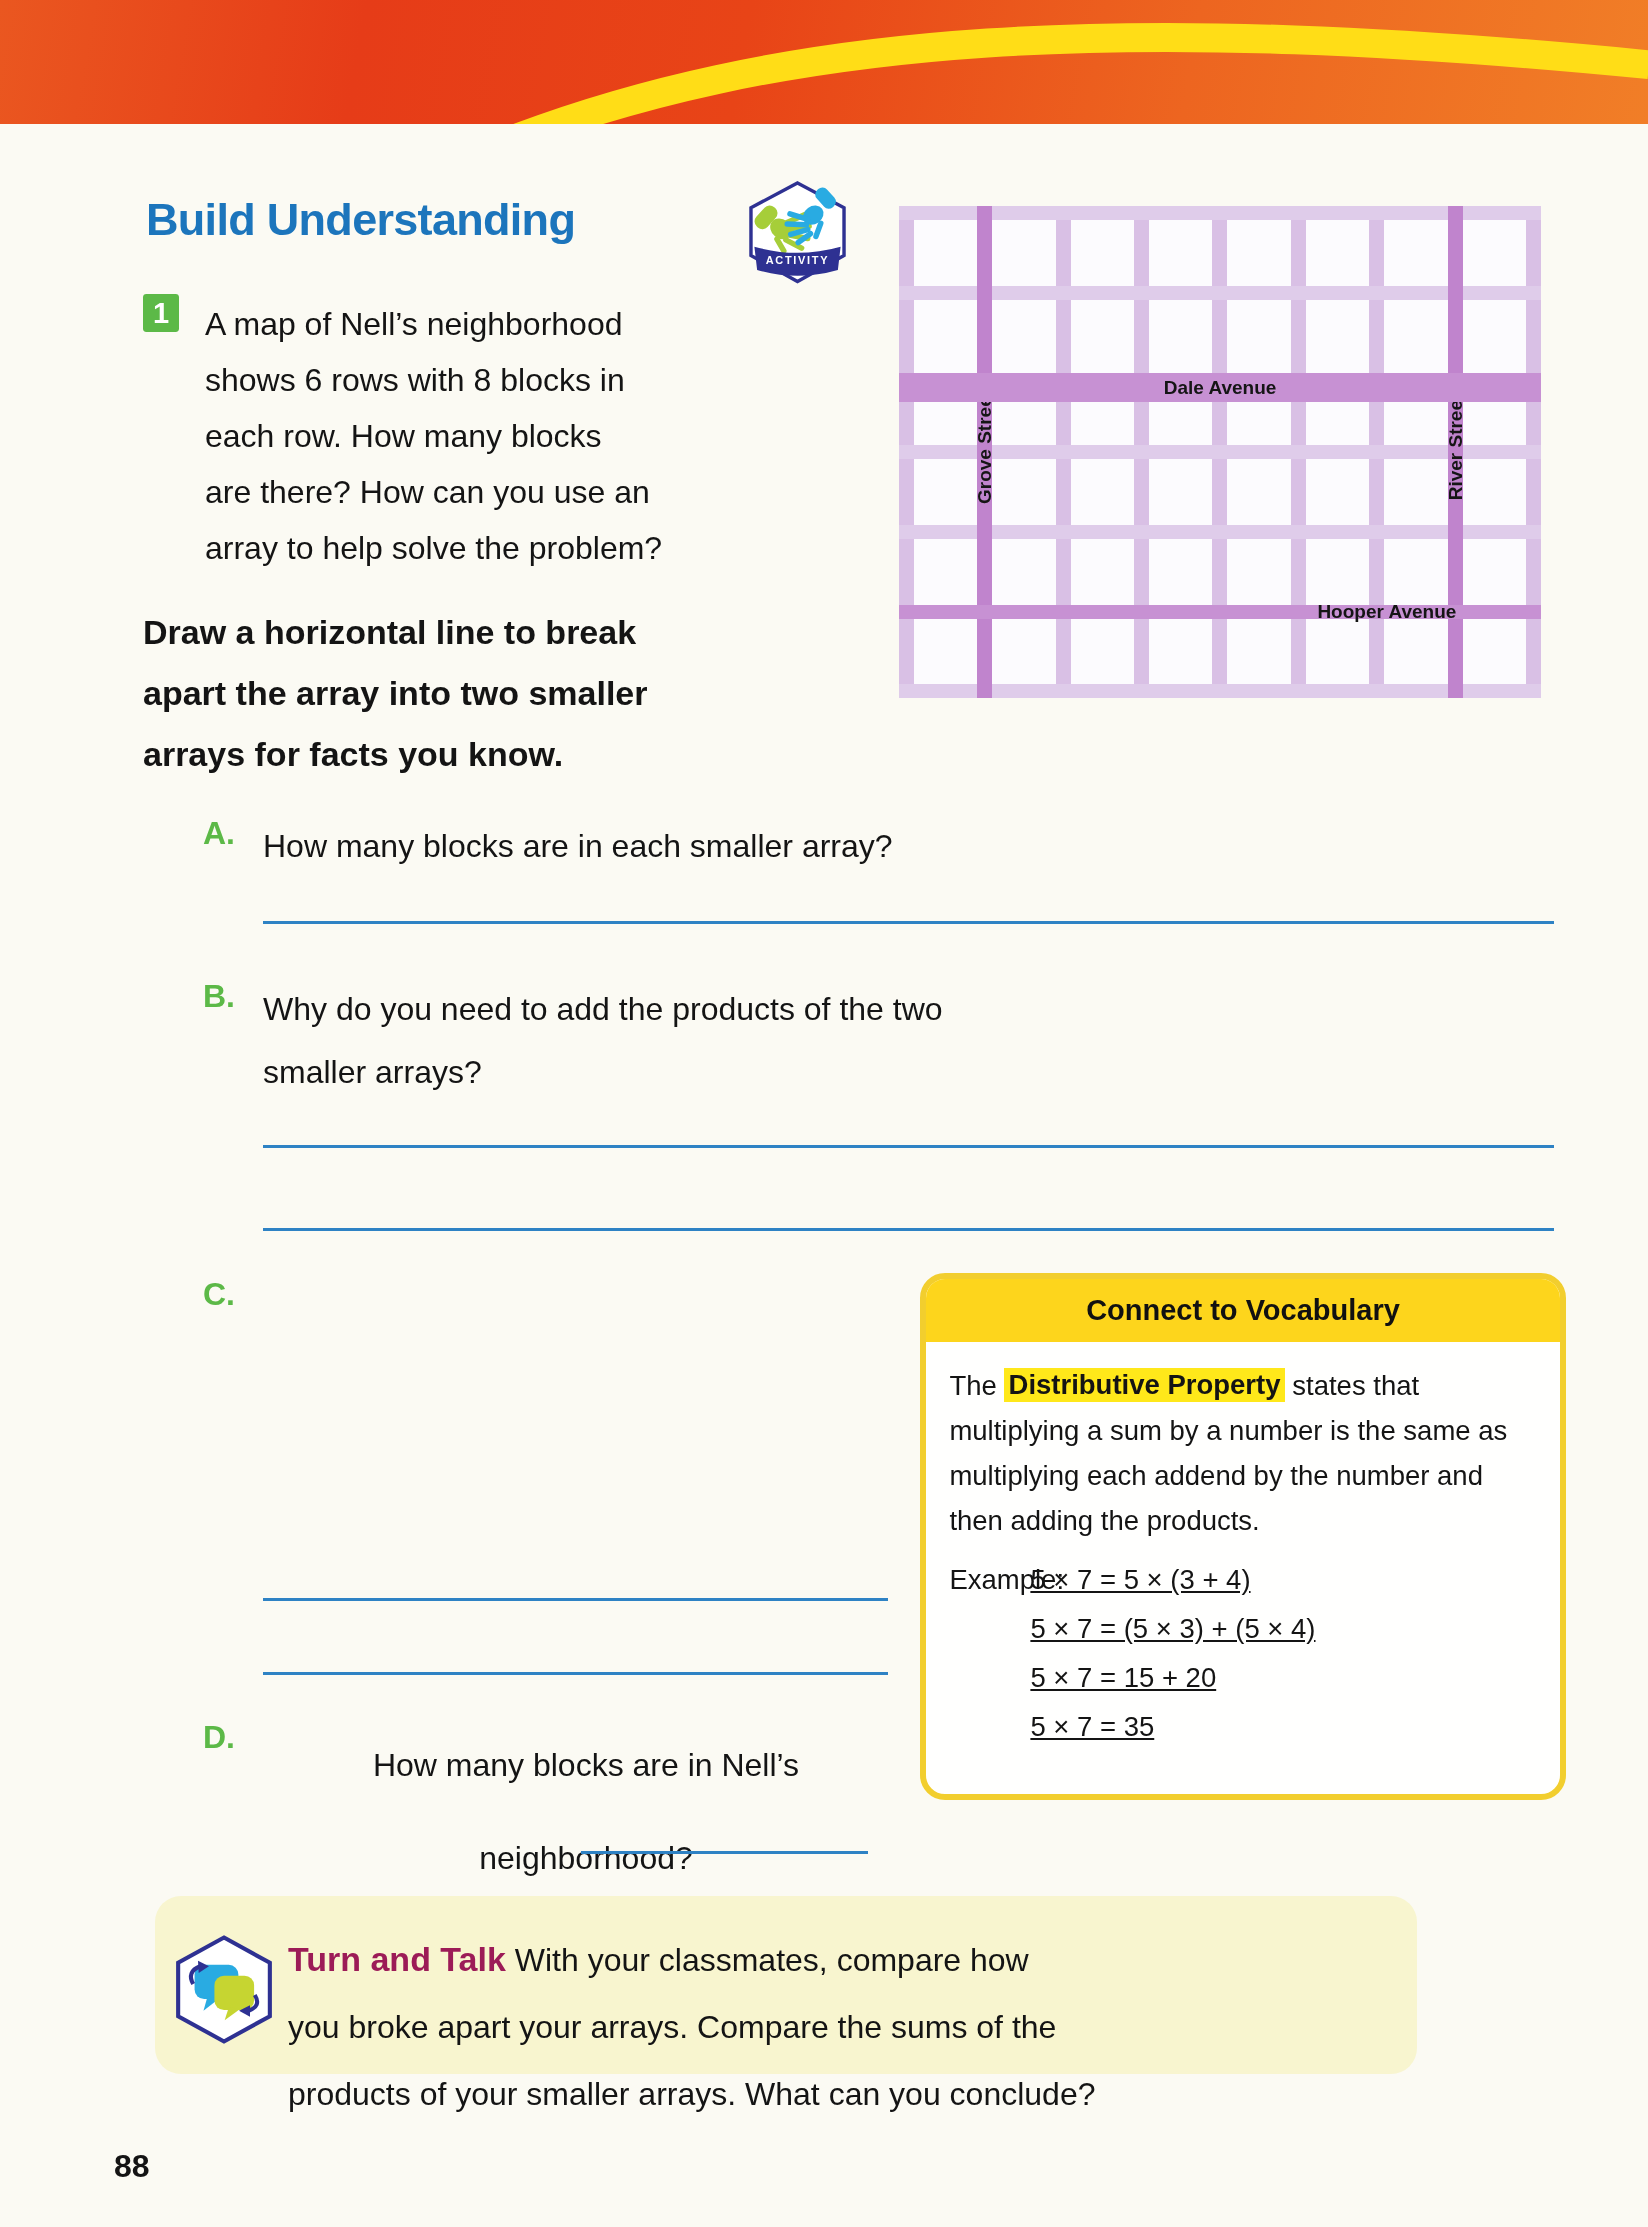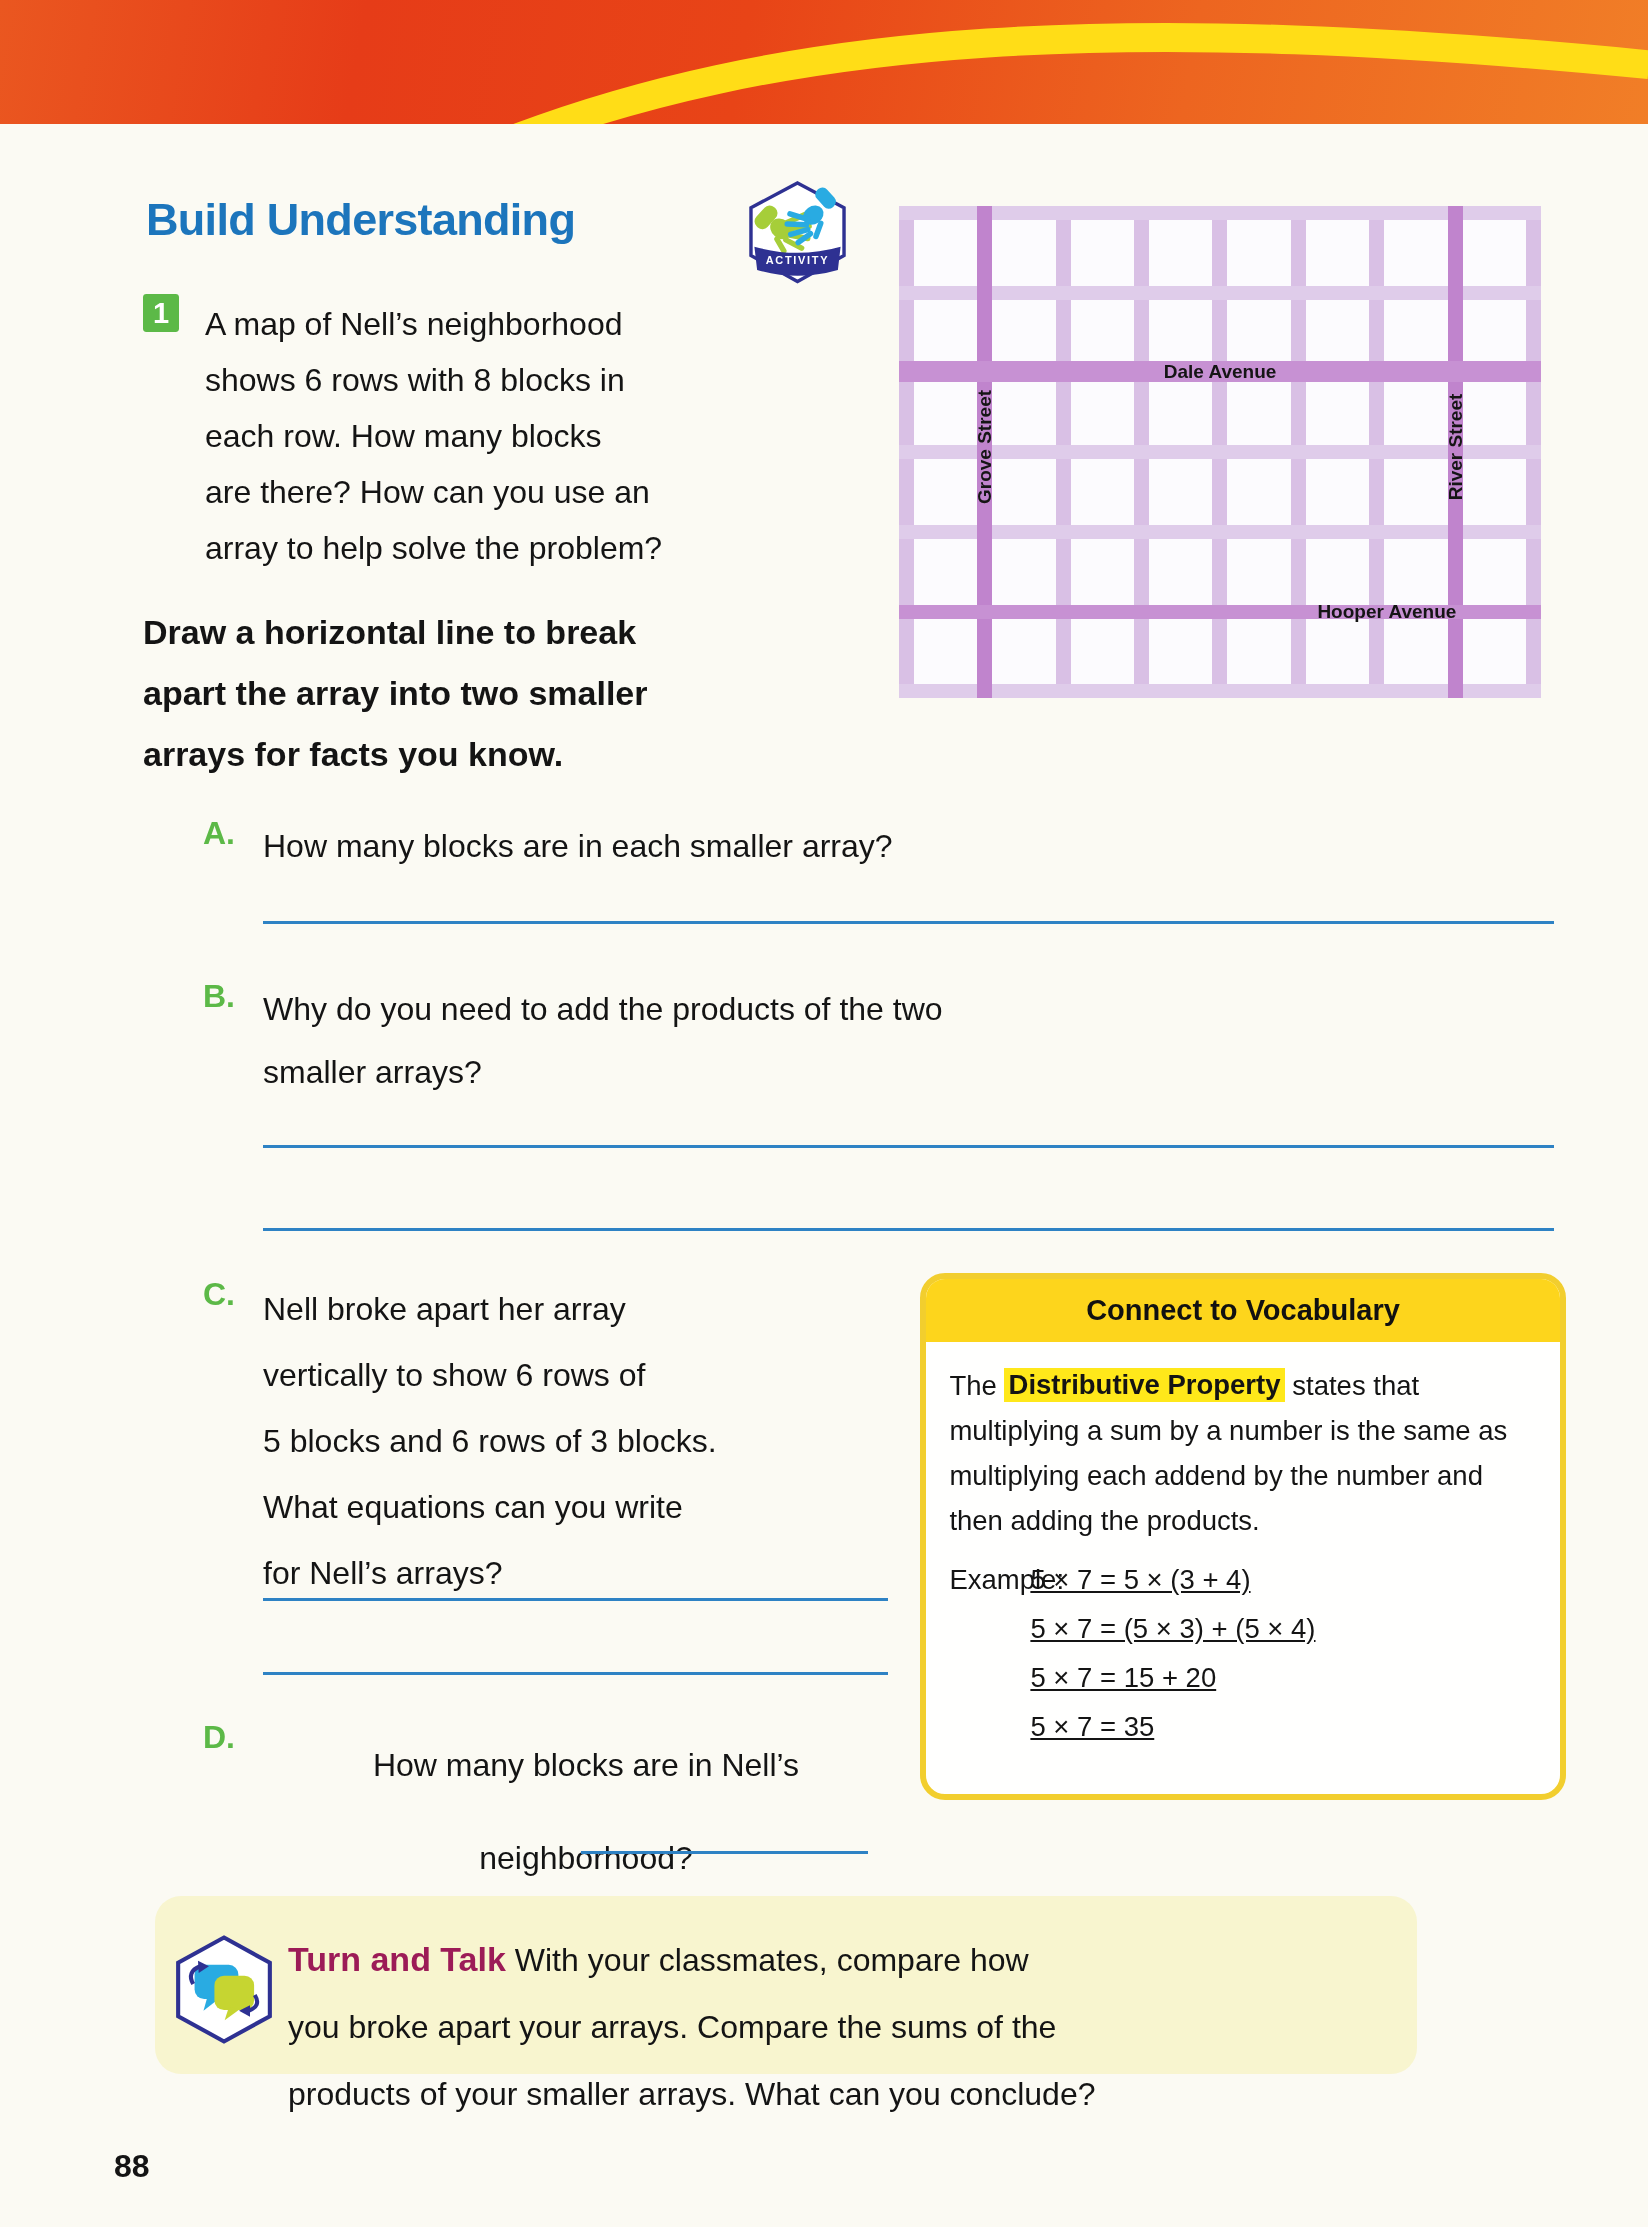--- a/index.html
+++ b/index.html
@@ -123,21 +123,21 @@
       <div class="street sv" style="left: 235px; width: 15px;"></div>
       <div class="street sv" style="left: 313px; width: 15px;"></div>
       <div class="street sv" style="left: 392px; width: 15px;"></div>
       <div class="street sv" style="left: 470px; width: 15px;"></div>
       <div class="street sv major" style="left: 549px; width: 15px;">
         <div class="street-label" style="top: 49%;">River Street</div>
       </div>
       <div class="street sv" style="left: 627px; width: 15px;"></div>
       <div class="street sh" style="top: 0px; height: 13.7px;"></div>
       <div class="street sh" style="top: 80px; height: 13.7px;"></div>
-      <div class="street sh major" style="top: 155px; height: 21px; text-decoration: underline;">
+      <div class="street sh major" style="top: 167px; height: 29px; text-decoration: underline;">
         <div class="street-label" style="left: 50%;">Dale Avenue</div>
       </div>
       <div class="street sh" style="top: 239px; height: 13.7px;"></div>
       <div class="street sh" style="top: 319px; height: 13.7px;"></div>
       <div class="street sh major" style="top: 399px; height: 13.7px;">
         <div class="street-label" style="left: 76%; text-align: right;">Hooper Avenue</div>
       </div>
       <div class="street sh" style="top: 478px; height: 13.7px;"></div>
     </div>
 
@@ -149,25 +149,20 @@
   <div class="q-text" style="left:263px;top:815px;width:1279px;">How many blocks are in each smaller array?</div>
   <div class="answer-line" style="left:263px;top:921px;width:1291px;"></div>
 
   <div class="q-label" style="left:203px;top:978px;">B.</div>
   <div class="q-text" style="left:263px;top:978px;width:962px;">Why do you need to add the products of the two
 smaller arrays?</div>
   <div class="answer-line" style="left:263px;top:1145px;width:1291px;"></div>
   <div class="answer-line" style="left:263px;top:1228px;width:1291px;"></div>
 
   <div class="q-label" style="left:203px;top:1276px;">C.</div>
-  <div class="q-text" style="left:263px;top:1276px;width:646px;line-height:66px;">Nell broke apart her array
-vertically to show 6 rows of
-5 blocks and 6 rows of 3 blocks.
-What equations can you write
-for Nell’s arrays?</div>
   <div class="answer-line" style="left:263px;top:1598px;width:625px;"></div>
   <div class="answer-line" style="left:263px;top:1672px;width:625px;"></div>
 
   <div class="q-label" style="left:203px;top:1719px;">D.</div>
   <div class="q-text" style="left:263px;top:1719px;width:646px;line-height:93px;text-align:center;">How many blocks are in Nell’s
 neighborhood?</div>
   <div class="answer-line" style="left:581px;top:1851px;width:287px;"></div>
 
   <div class="vocab">
     <div class="vocab-tab">Connect to Vocabulary</div>

